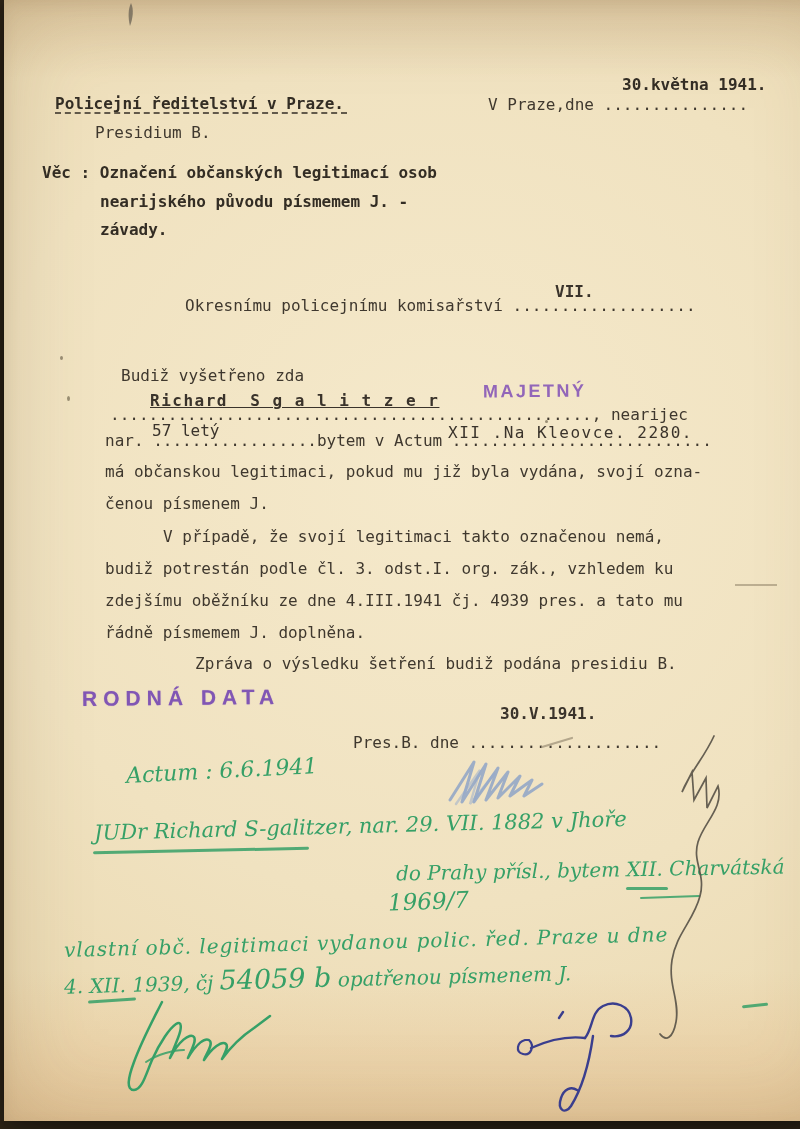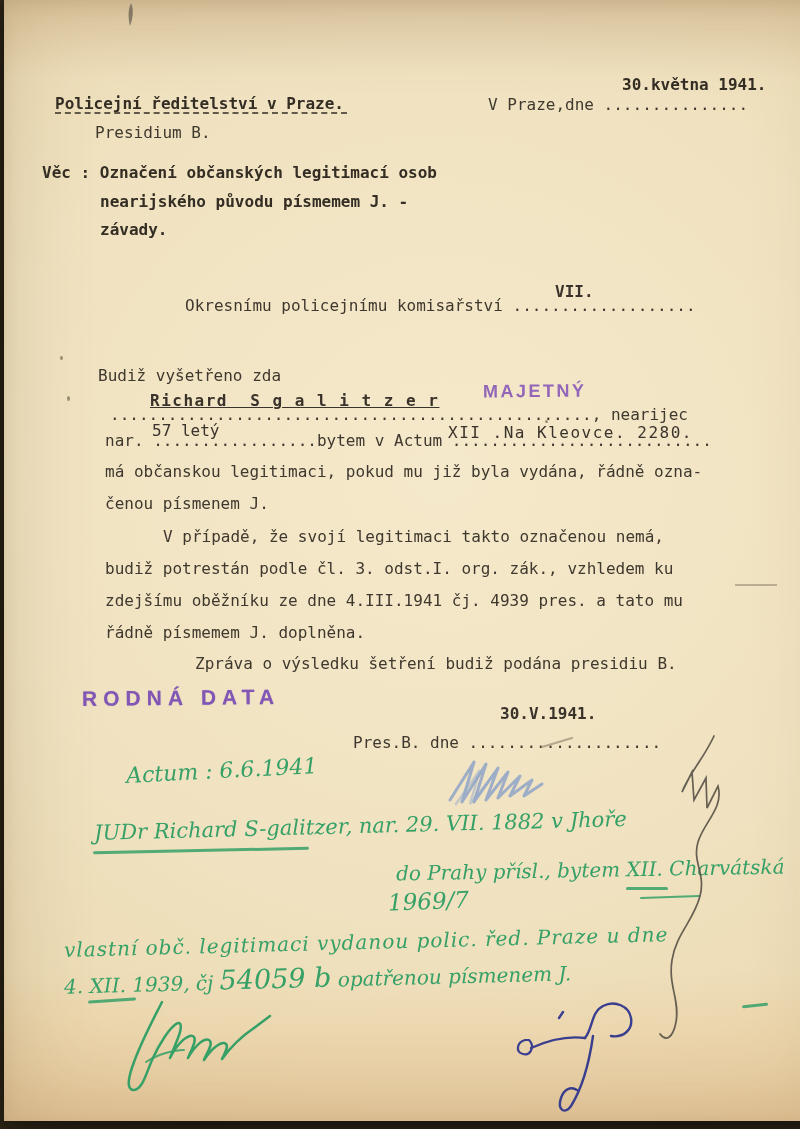--- a/index.html
+++ b/index.html
@@ -41,30 +41,30 @@
   <div class="dashline" style="left:55px;top:112px;width:292px;"></div>
   <div class="typed" style="left:95px;top:124px;">Presidium B.</div>
 
   <div class="typed b" style="left:100px;top:193px;">nearijského původu písmemem J. -</div>
   <div class="typed b" style="left:42px;top:164px;"><span>Věc : </span><span>Označení občanských legitimací osob</span></div>
   <div class="typed b" style="left:100px;top:221px;">závady.</div>
 
   <div class="typed" style="left:185px;top:297px;"><span>Okresnímu policejnímu komisařství </span><span>...................</span></div>
   <div class="raised b" style="left:555px;top:282px;">VII.</div>
 
-  <div class="typed" style="left:98px;top:367px;">Budiž vyšetřeno zda</div>
+  <div class="typed" style="left:121px;top:367px;">Budiž vyšetřeno zda</div>
   <div class="raised b" style="left:150px;top:391px;letter-spacing:1.5px;text-decoration:underline;">Richard  S g a l i t z e r</div>
   <div class="stamp stamp-majetny" style="left:483px;top:381px;">MAJETNÝ</div>
   <div class="typed" style="left:110px;top:406px;"><span>..................................................,</span><span> nearijec</span></div>
 
   <div class="typed" style="left:105px;top:432px;"><span>nar. </span><span>.................</span><span>bytem v Actum </span><span>...........................</span></div>
   <div class="raised" style="left:152px;top:421px;">57 letý</div>
   <div class="raised" style="left:448px;top:423px;letter-spacing:1.5px;">XII .Na Kleovce. 2280.</div>
 
-  <div class="typed" style="left:105px;top:463px;">má občanskou legitimaci, pokud mu již byla vydána, řádně ozna-</div>
+  <div class="typed" style="left:105px;top:463px;">má občanskou legitimaci, pokud mu již byla vydána, svojí ozna-</div>
   <div class="typed" style="left:105px;top:495px;">čenou písmenem J.</div>
   <div class="typed" style="left:163px;top:528px;">V případě, že svojí legitimaci takto označenou nemá,</div>
   <div class="typed" style="left:105px;top:560px;">budiž potrestán podle čl. 3. odst.I. org. zák., vzhledem ku</div>
   <div class="typed" style="left:105px;top:592px;">zdejšímu oběžníku ze dne 4.III.1941 čj. 4939 pres. a tato mu</div>
   <div class="typed" style="left:105px;top:624px;">řádně písmemem J. doplněna.</div>
   <div class="typed" style="left:195px;top:655px;">Zpráva o výsledku šetření budiž podána presidiu B.</div>
 
   <div class="stamp stamp-rodna" style="left:82px;top:686px;">RODNÁ DATA</div>
   <div class="typed" style="left:353px;top:734px;"><span>Pres.B. dne </span><span>....................</span></div>
   <div class="raised b" style="left:500px;top:704px;">30.V.1941.</div>

